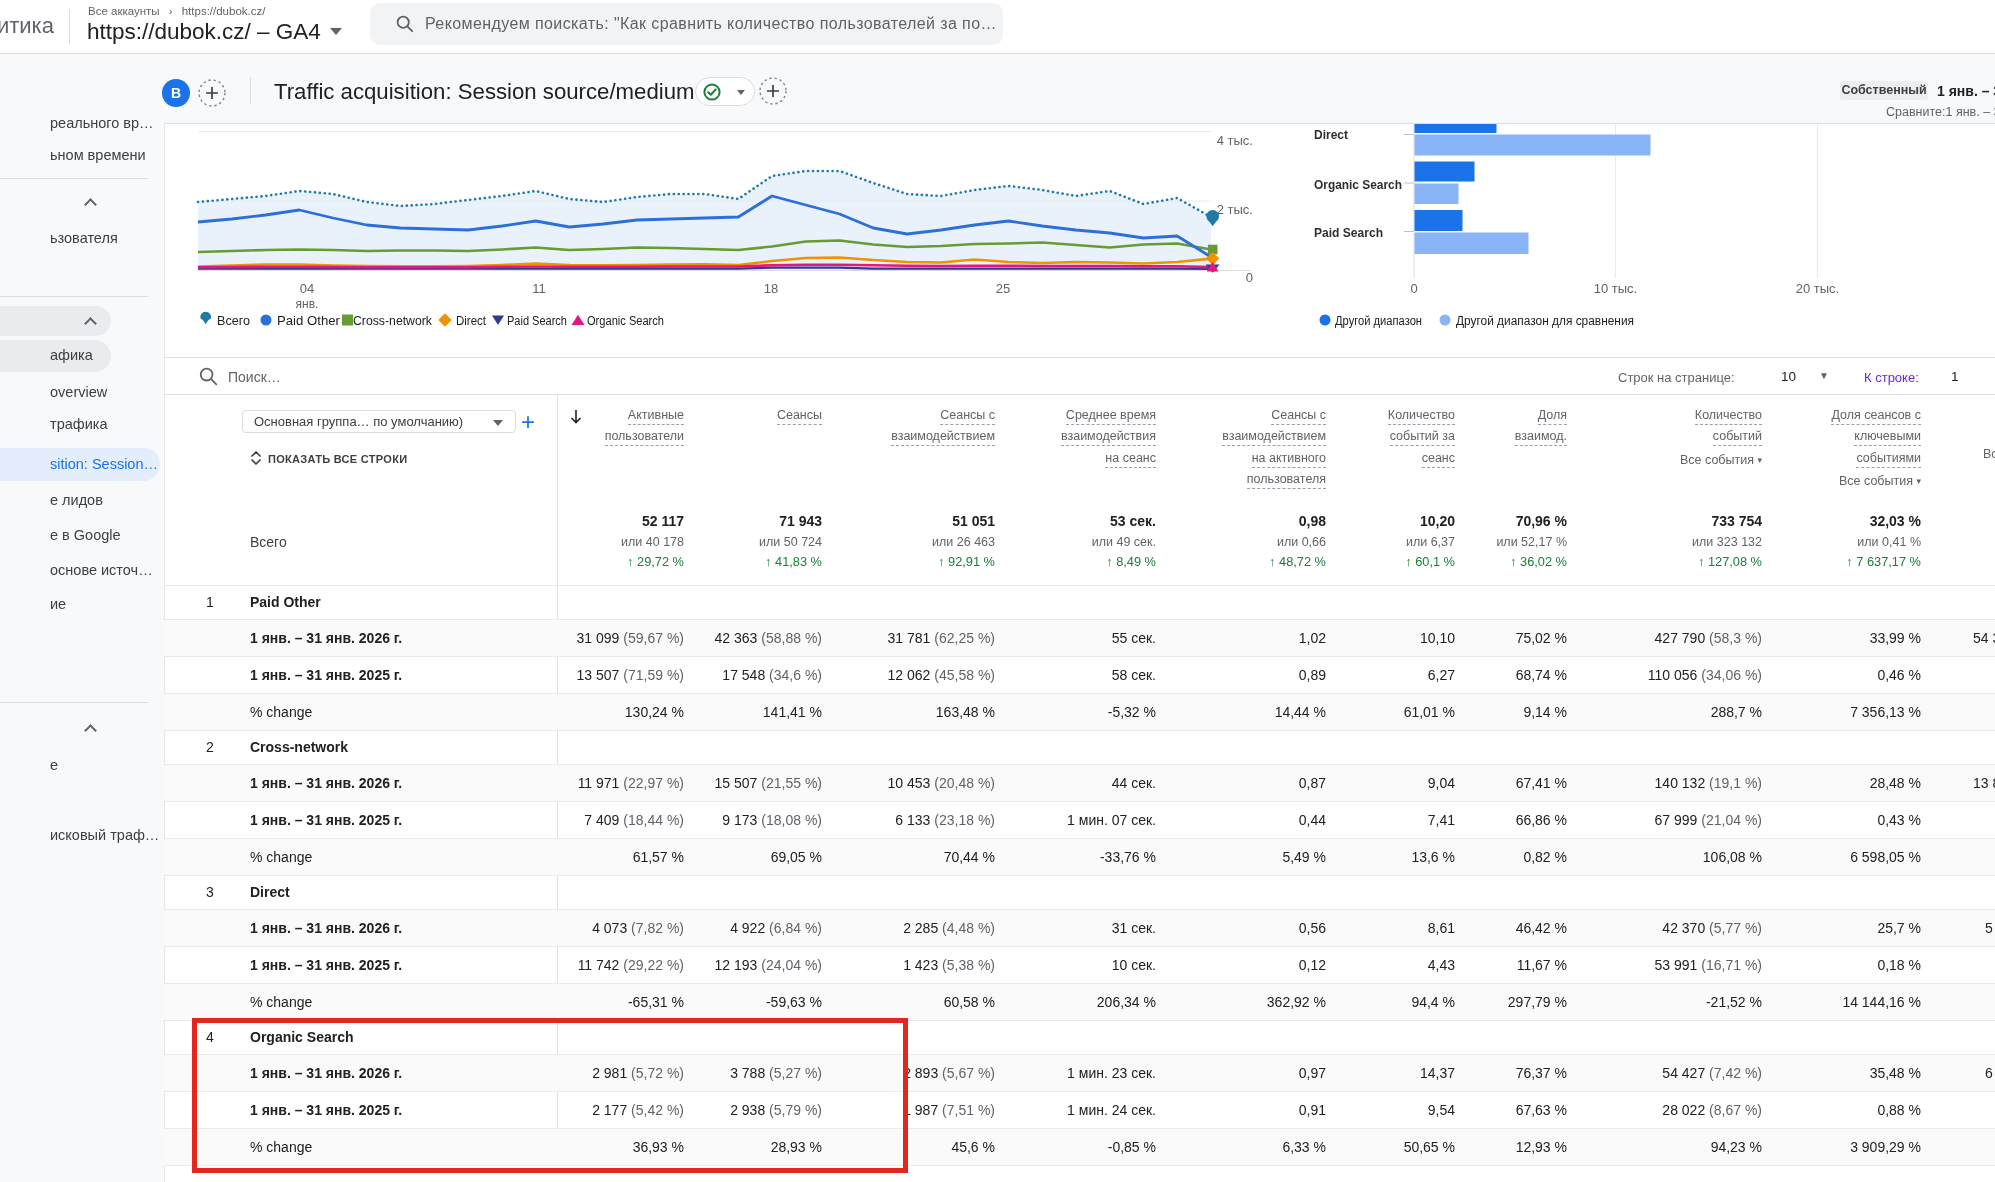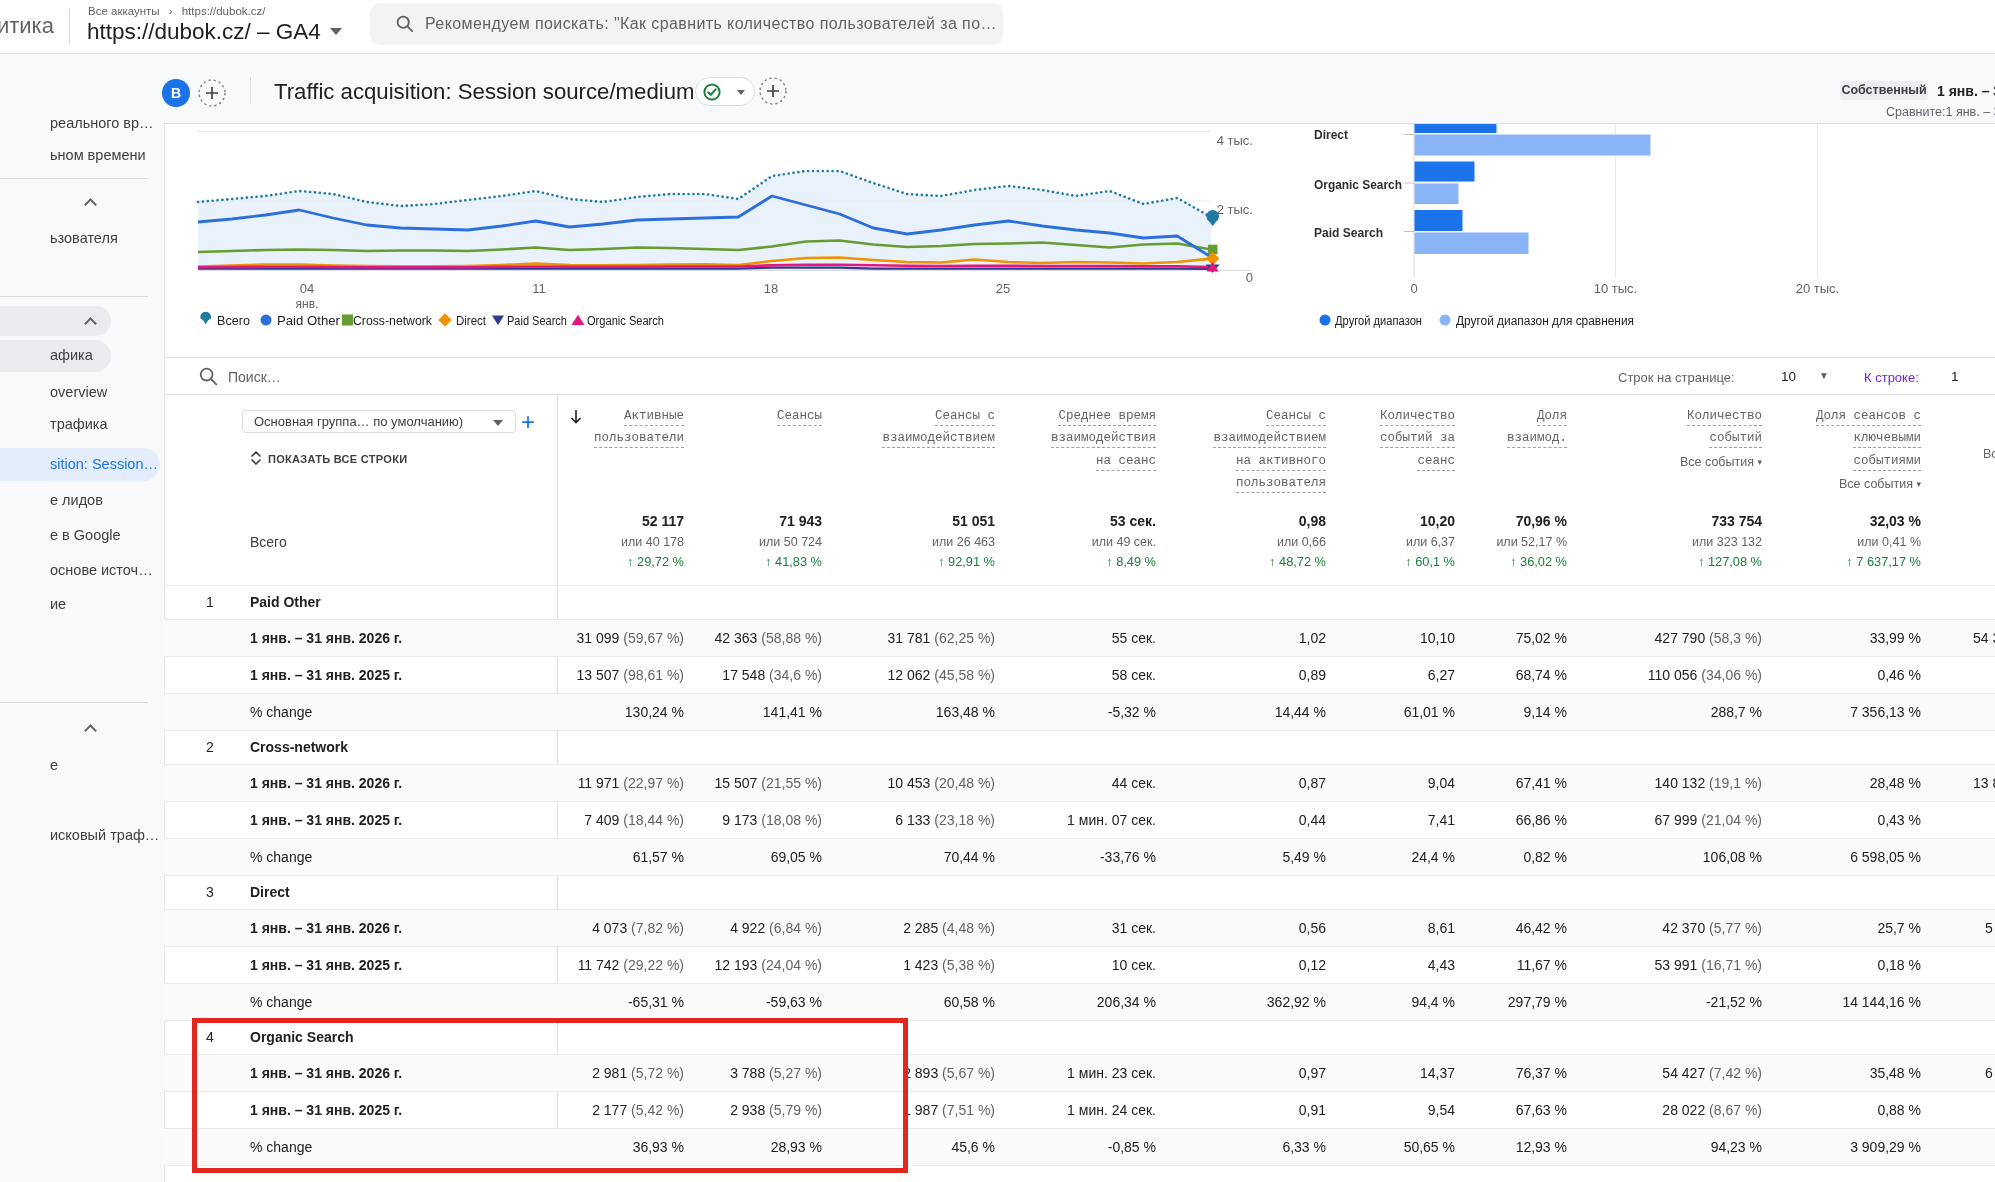--- a/index.html
+++ b/index.html
@@ -28,21 +28,21 @@
 
 #card { position:absolute; left:164px; top:123px; width:1831px; height:1059px; background:#fff;
   border-top:1px solid #dadce0; }
 
 #srow { position:absolute; left:164px; top:356.5px; width:1831px; height:38px;
   border-top:1px solid #e0e0e0; border-bottom:1px solid #e0e0e0; }
 #srow .ptxt { position:absolute; left:64px; top:11px; font-size:14px; color:#5f6368; }
 
 #thead { position:absolute; left:164px; top:394.5px; width:1831px; height:190px; }
 .hc { position:absolute; top:10px; text-align:right; font-size:12.5px; color:#5f6368; line-height:21.5px; }
-.hl span { border-bottom:1px dashed #9aa0a6; padding-bottom:2px;font-family:Liberation Mono, monospace; }
+.hl span { border-bottom:1px dashed #9aa0a6; padding-bottom:2px; }
 .hsub { margin-top:2px; font-size:12.5px; color:#5f6368; }
 .car { font-size:9px; vertical-align:1px; }
 #vline { position:absolute; left:557px; top:394.5px; width:1px; height:770px; background:#e0e0e0; }
 #dimbox { position:absolute; left:242px; top:410px; width:274px; height:23px; border:1px solid #dadce0;
   border-radius:4px; font-size:13px; color:#3c4043; line-height:21px; padding-left:11px; background:#fff; }
 #dimbox .car2 { position:absolute; right:12px; top:9px; border-left:5px solid transparent; border-right:5px solid transparent; border-top:6px solid #5f6368; }
 #plusblue { position:absolute; left:521px; top:408px; font-size:24px; color:#1a73e8; font-weight:400; }
 #showall { position:absolute; left:268px; top:452.5px; font-size:11px; letter-spacing:0.3px; color:#3c4043; font-weight:bold; }
 
 #trow-total { position:absolute; left:164px; top:503px; width:1831px; height:81px; }
@@ -321,21 +321,21 @@
     <div class="v" style="right:839px">55 сек.</div>
     <div class="v" style="right:669px">1,02</div>
     <div class="v" style="right:540px">10,10</div>
     <div class="v" style="right:428px">75,02 %</div>
     <div class="v" style="right:233px">427 790 <span class="g">(58,3 %)</span></div>
     <div class="v" style="right:74px">33,99 %</div>
     <div class="v" style="left:1809px">54 3</div>
   </div>
 <div class="trow" style="top:655.5px;height:37px">
       <div class="lbl2">1 янв. – 31 янв. 2025 г.</div>
-    <div class="v" style="right:1311px">13 507 <span class="g">(98,61 %)</span></div>
+    <div class="v" style="right:1311px">13 507 <span class="g">(71,59 %)</span></div>
     <div class="v" style="right:1173px">17 548 <span class="g">(34,6 %)</span></div>
     <div class="v" style="right:1000px">12 062 <span class="g">(45,58 %)</span></div>
     <div class="v" style="right:839px">58 сек.</div>
     <div class="v" style="right:669px">0,89</div>
     <div class="v" style="right:540px">6,27</div>
     <div class="v" style="right:428px">68,74 %</div>
     <div class="v" style="right:233px">110 056 <span class="g">(34,06 %)</span></div>
     <div class="v" style="right:74px">0,46 %</div>
   </div>
 <div class="trow shade" style="top:692.5px;height:37px">
@@ -379,21 +379,21 @@
     <div class="v" style="right:233px">67 999 <span class="g">(21,04 %)</span></div>
     <div class="v" style="right:74px">0,43 %</div>
   </div>
 <div class="trow shade" style="top:837.5px;height:37px">
       <div class="lbl2b">% change</div>
     <div class="v" style="right:1311px">61,57 %</div>
     <div class="v" style="right:1173px">69,05 %</div>
     <div class="v" style="right:1000px">70,44 %</div>
     <div class="v" style="right:839px">-33,76 %</div>
     <div class="v" style="right:669px">5,49 %</div>
-    <div class="v" style="right:540px">24,4 %</div>
+    <div class="v" style="right:540px">13,6 %</div>
     <div class="v" style="right:428px">0,82 %</div>
     <div class="v" style="right:233px">106,08 %</div>
     <div class="v" style="right:74px">6 598,05 %</div>
   </div>
 <div class="trow ghdr" style="top:874.5px;height:34px">
       <div class="num">3</div>
     <div class="lbl">Direct</div>
   </div>
 <div class="trow shade" style="top:908.5px;height:37px">
       <div class="lbl2">1 янв. – 31 янв. 2026 г.</div>

